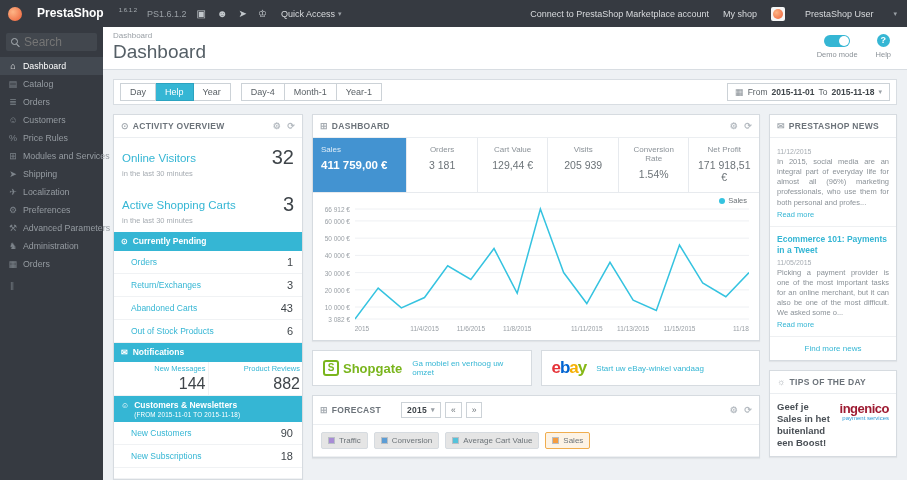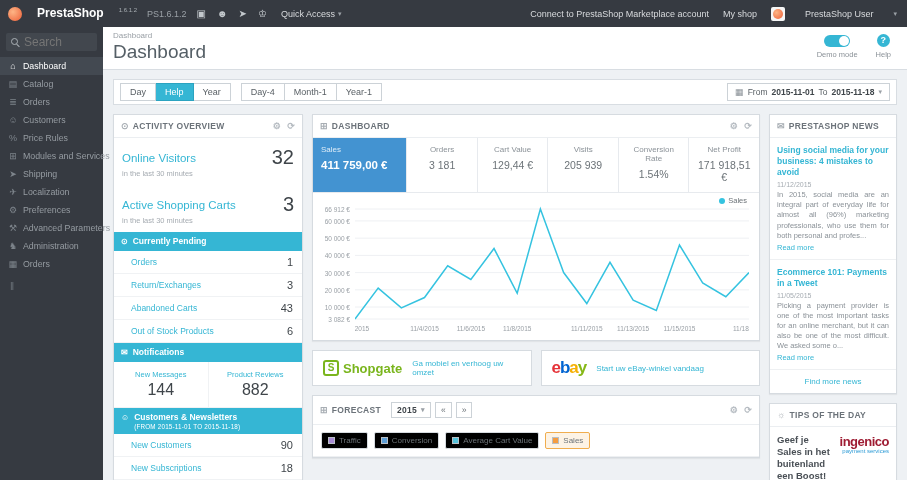--- a/index.html
+++ b/index.html
@@ -68,21 +68,21 @@
 .stat .lbl{color:var(--accent,#35b6d4);font-size:11.5px;cursor:pointer}
 .stat .val{font-size:20px;color:#3f454a;font-weight:300}
 .stat-sub{font-size:7.5px;color:#a6acb2;padding:0 8px 7px}
 .sec-bar{background:var(--accent,#35b6d4);color:#fff;font-size:8.5px;font-weight:bold;padding:4px 7px;display:flex;gap:5px;align-items:flex-start;line-height:1.25}
 .sec-bar .si{font-size:8px;margin-top:1px}
 .sec-bar small{font-weight:normal;font-size:6.3px;display:block;letter-spacing:.2px}
 .rowline{display:flex;justify-content:space-between;align-items:center;padding:5px 9px 5px 17px;border-bottom:1px solid #f0f2f4;cursor:pointer}
 .rowline .l{color:var(--accent,#35b6d4);font-size:8.5px}
 .rowline .v{color:#3f454a;font-size:11px}
 .notif-cols{display:flex;border-bottom:1px solid #f0f2f4}
-.notif{flex:1;text-align:center;padding:8px 2px;cursor:pointer}
+.notif{flex:1;text-align:right;padding:2px 2px;cursor:pointer}
 .notif+.notif{border-left:1px solid #f0f2f4}
 .notif .l{color:var(--accent,#35b6d4);font-size:7.5px}
 .notif .v{font-size:16px;color:#3f454a;margin-top:2px;font-weight:300}
 
 .kpis{display:flex;border-bottom:1px solid #e7eaee}
 .kpi{flex:1;padding:7px 5px 9px;text-align:center;border-right:1px solid #e7eaee;cursor:pointer}
 .kpi:last-child{border-right:0}
 .kpi .l{font-size:8px;color:#8b9298}
 .kpi .v{font-size:10.5px;color:#6c7378;margin-top:5px}
 .kpi.active{background:var(--kpi-active,#4393d1);text-align:left;flex:1.35;padding-left:8px}
@@ -102,24 +102,24 @@
 
 .modules{display:flex;gap:9px;margin-top:9px}
 .module{flex:1;background:#fff;border:1px solid #d6dbe0;display:flex;align-items:center;gap:10px;padding:6px 10px;height:36px}
 .shopgate-logo{display:flex;align-items:center;gap:4px;color:#7ab51d;font-weight:bold;font-size:13px}
 .sg-box{width:16px;height:16px;border:2px solid #7ab51d;border-radius:3px;color:#7ab51d;font-size:10px;text-align:center;line-height:12px;font-weight:bold}
 .ebay-logo{font-weight:bold;font-size:17px;letter-spacing:-1px}
 .ebay-logo .e{color:#e53238}.ebay-logo .b{color:#0064d2}.ebay-logo .a{color:#f5af02}.ebay-logo .y{color:#86b817}
 .mlink{color:var(--accent,#35b6d4);font-size:8px;cursor:pointer}
 
 .forecast{margin-top:9px}
-.year-select{border:1px solid #ccd2d7;background:#fff;font-size:8.5px;padding:2px 5px;margin-left:6px;display:flex;align-items:center;gap:4px;cursor:pointer;color:#3f454a}
+.year-select{border:1px solid #ccd2d7;background:#fff;font-size:8.5px;padding:2px 5px;margin-left:16px;display:flex;align-items:center;gap:4px;cursor:pointer;color:#3f454a}
 .nav-btn{border:1px solid #ccd2d7;background:#fff;font-size:8.5px;padding:2px 5px;cursor:pointer;color:#6c7378}
 .legend-row{display:flex;gap:6px;padding:7px 8px;border-bottom:1px solid #eef0f2}
-.leg{display:flex;align-items:center;gap:4px;border:1px solid #d6dbe0;padding:3px 6px;font-size:8px;color:#6c7378;background:#000000;cursor:pointer;border-radius:2px}
+.leg{display:flex;align-items:center;gap:4px;border:1px solid #d6dbe0;padding:3px 6px;font-size:8px;color:#6c7378;background:#e5e5e5;cursor:pointer;border-radius:2px}
 .leg .sw{width:7px;height:7px;border:1px solid #b9bfc5;flex:none}
 .leg.active{border-color:#f0ad4e;background:#fdf3e5}
 
 .news-article{padding:7px;border-bottom:1px solid #eef0f2}
 .news-title{color:var(--accent,#35b6d4);font-size:8.5px;font-weight:bold;line-height:1.3;cursor:pointer}
 .news-date{font-size:7px;color:#a6acb2;margin:3px 0 2px}
 .news-ex{font-size:7.5px;color:#8b9298;line-height:1.35;text-align:justify}
 .read-more{color:var(--accent,#35b6d4);font-size:7.5px;cursor:pointer;display:inline-block;margin-top:2px}
 .find-more{text-align:center;color:var(--accent,#35b6d4);font-size:8px;padding:7px;cursor:pointer}
 .tips{margin-top:9px}
@@ -465,21 +465,20 @@
         </section>
       </div>
 
       <div class="col-right">
         <section class="panel">
           <div class="panel-h">
             <span class="ph-icon">✉</span>
             <span>PRESTASHOP NEWS</span>
           </div>
           <div class="news-article">
-            <div class="news-title">Using social media for your business: 4 mistakes to avoid</div>
             <div class="news-date">11/12/2015</div>
             <div class="news-ex">In 2015, social media are an integral part of everyday life for almost all (96%) marketing professionals, who use them for both personal and profes...</div>
             <span class="read-more">Read more</span>
           </div>
           <div class="news-article">
             <div class="news-title">Ecommerce 101: Payments in a Tweet</div>
             <div class="news-date">11/05/2015</div>
             <div class="news-ex">Picking a payment provider is one of the most important tasks for an online merchant, but it can also be one of the most difficult. We asked some o...</div>
             <span class="read-more">Read more</span>
           </div>

